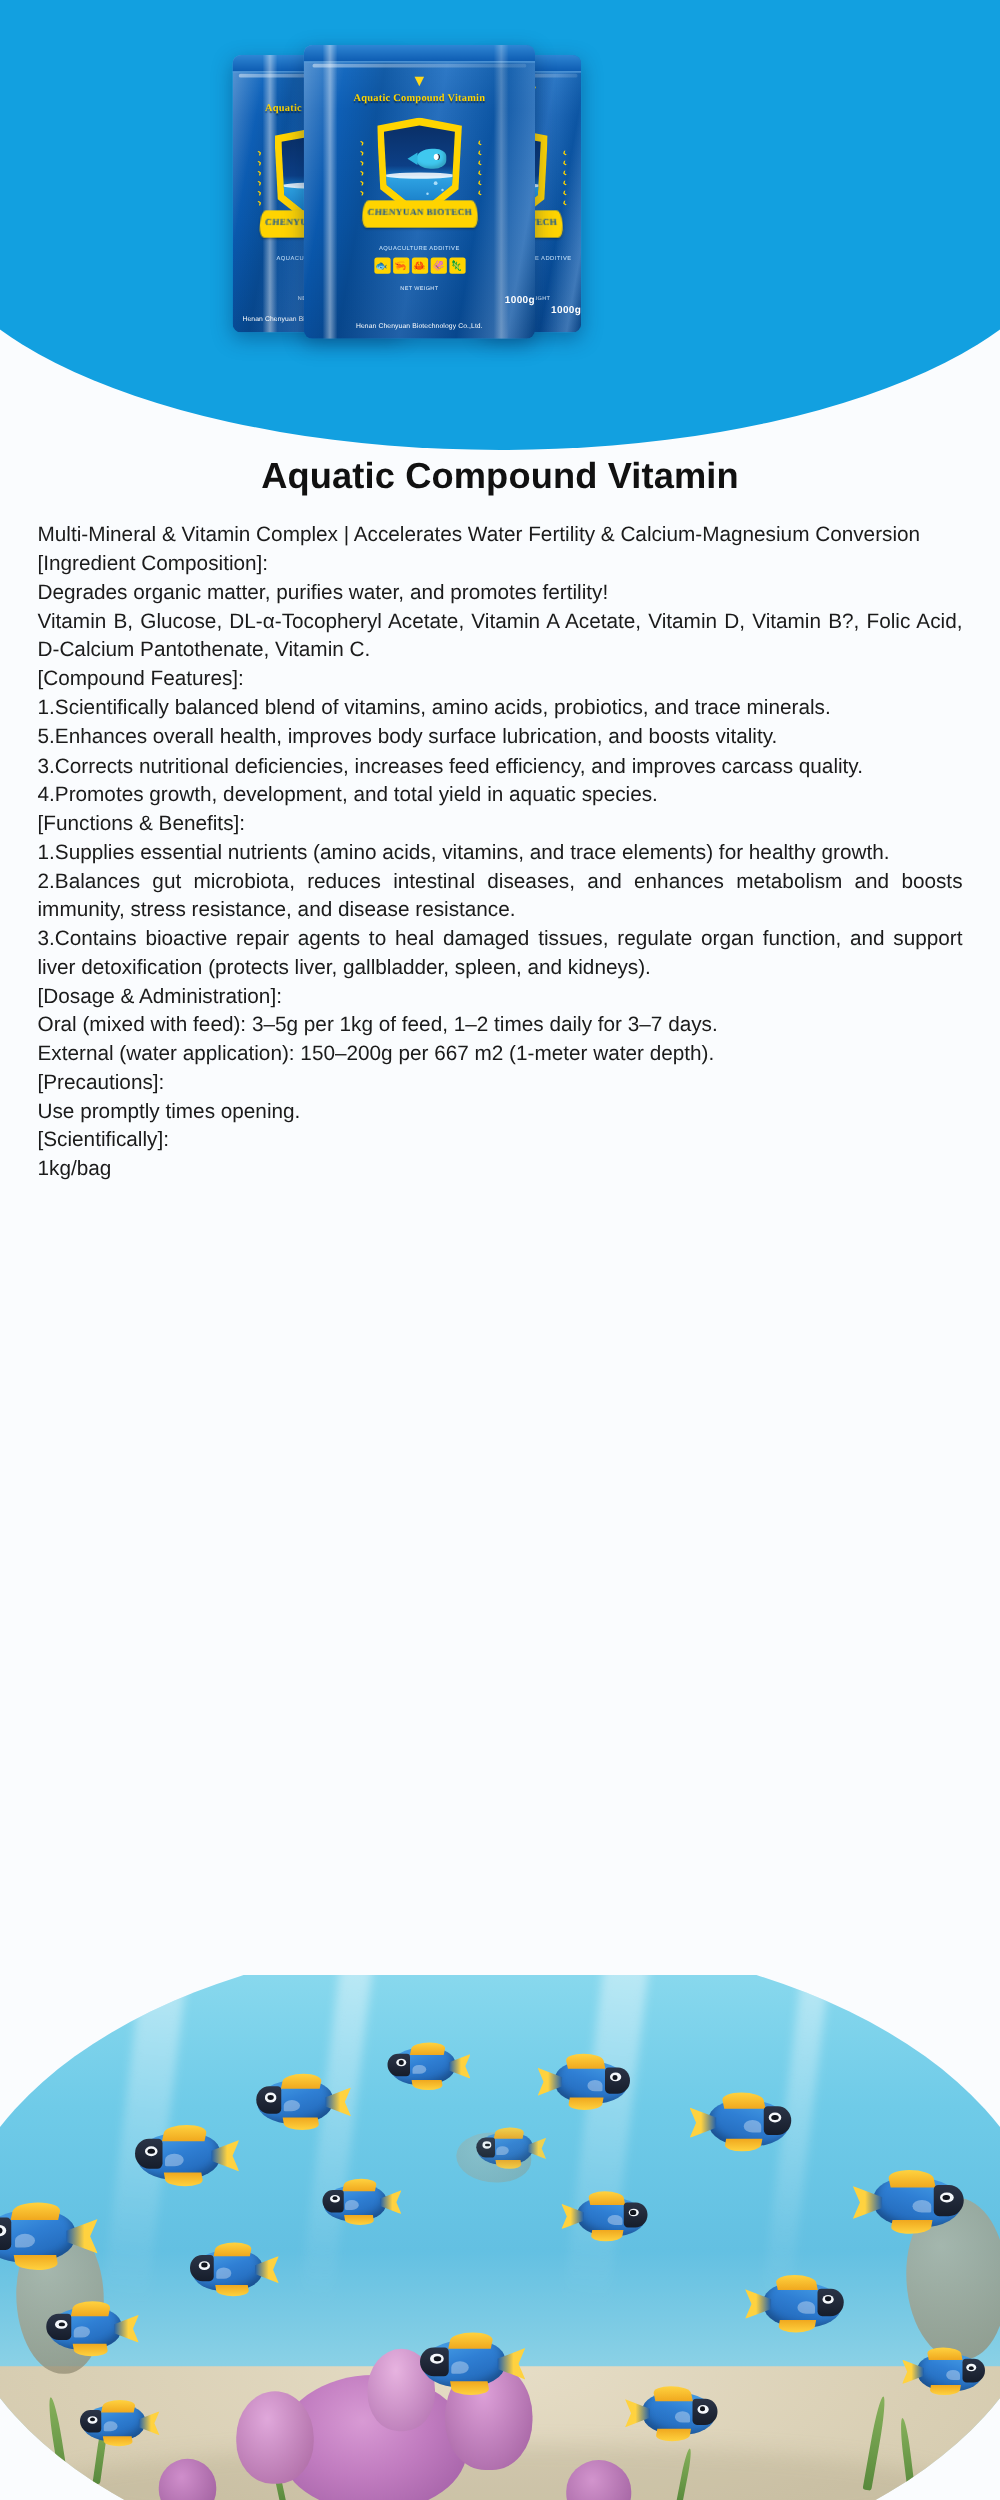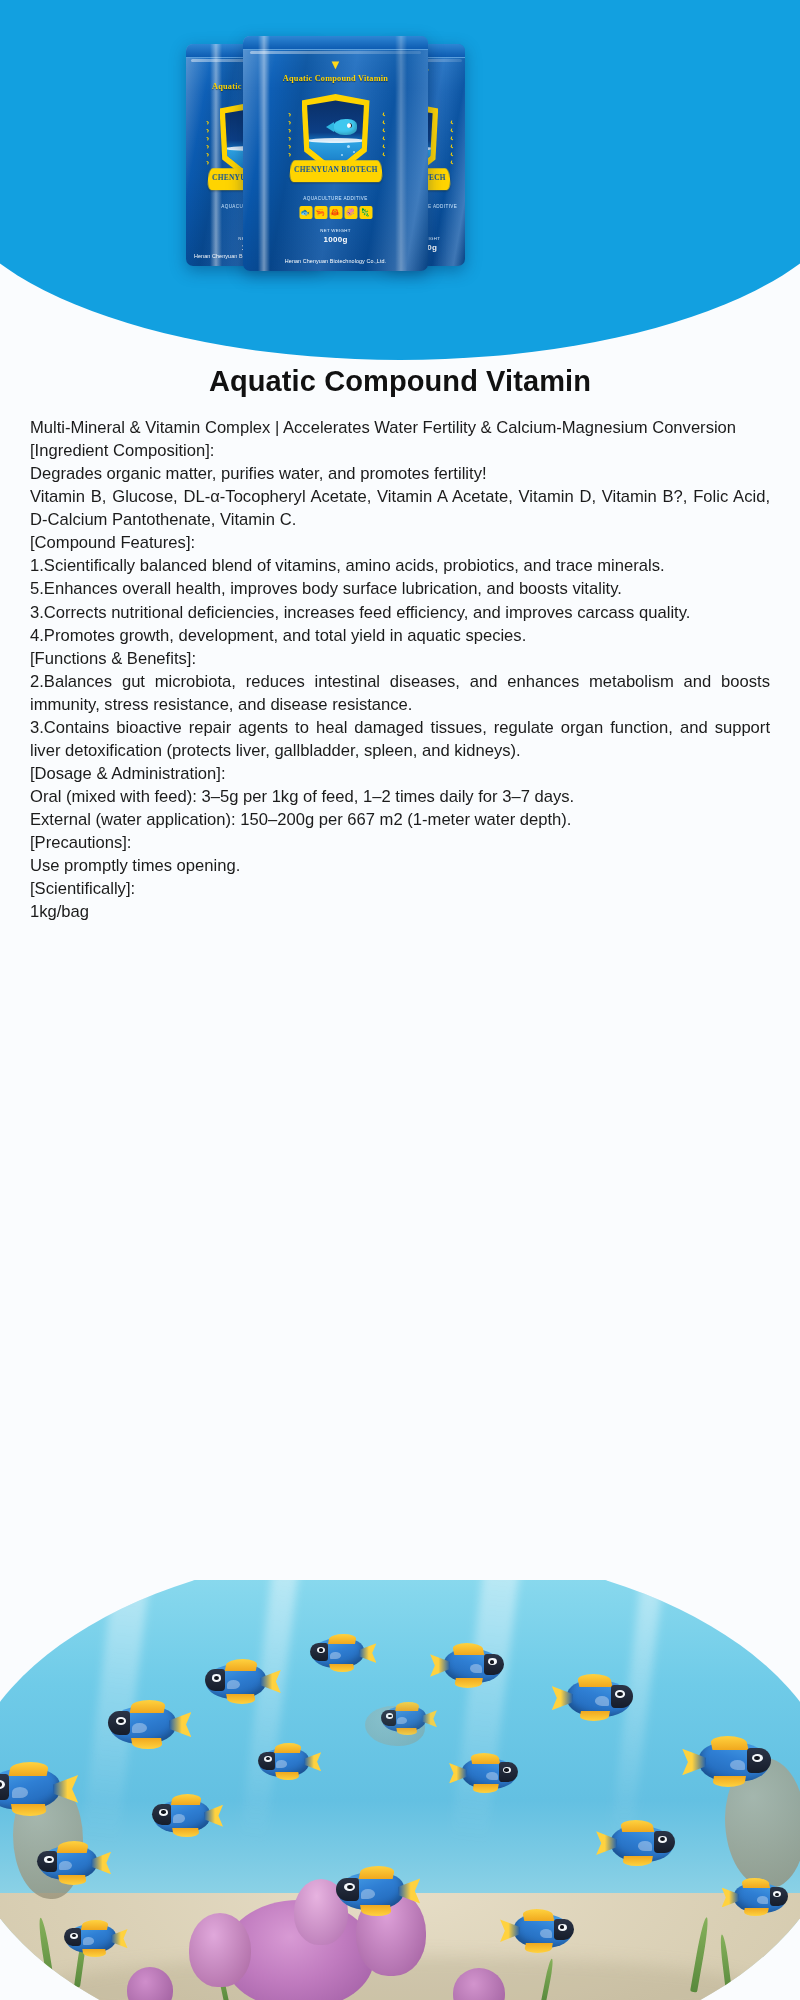--- a/index.html
+++ b/index.html
@@ -79,21 +79,21 @@
     letter-spacing:.3px;white-space:nowrap;}
 
   .tagline{position:absolute;left:0;right:0;top:160px;text-align:center;
     color:#cfe9ff;font-size:4.6px;letter-spacing:.4px;}
   .icons{position:absolute;left:50%;transform:translateX(-50%);top:170px;
     display:flex;gap:2px;}
   .icons i{width:13px;height:13px;border-radius:2px;background:#ffd400;
     display:flex;align-items:center;justify-content:center;font-size:8px;font-style:normal;}
   .netw{position:absolute;left:0;right:0;top:192px;text-align:center;
     color:#e8f4ff;font-size:4.4px;letter-spacing:.3px;}
-  .netkg{position:absolute;left:0;right:0;top:199px;text-align:center;
+  .netkg{position:absolute;left:0;right:0;top:199px;text-align:right;
     color:#ffffff;font-size:8px;font-weight:bold;letter-spacing:.3px;}
   .company{position:absolute;left:0;right:0;bottom:7px;text-align:center;
     color:#ffffff;font-size:5.4px;letter-spacing:.1px;white-space:nowrap;}
   .p-left .company{text-align:left;padding-left:8px;}
   .p-right .company{text-align:left;padding-left:2px;}
 
   
   .content{position:absolute;left:0;top:365px;width:800px;}
   .title{text-align:center;font-size:29px;font-weight:bold;color:#111;
     margin:0 0 18px 0;letter-spacing:.1px;}
@@ -283,20 +283,21 @@
     <p>Multi-Mineral &amp; Vitamin Complex | Accelerates Water Fertility &amp; Calcium-Magnesium Conversion</p>
     <p>[Ingredient Composition]:</p>
     <p>Degrades organic matter, purifies water, and promotes fertility!</p>
     <p>Vitamin B, Glucose, DL-α-Tocopheryl Acetate, Vitamin A Acetate, Vitamin D, Vitamin B?, Folic Acid, D-Calcium Pantothenate, Vitamin C.</p>
     <p>[Compound Features]:</p>
     <p>1.Scientifically balanced blend of vitamins, amino acids, probiotics, and trace minerals.</p>
     <p>5.Enhances overall health, improves body surface lubrication, and boosts vitality.</p>
     <p>3.Corrects nutritional deficiencies, increases feed efficiency, and improves carcass quality.</p>
     <p>4.Promotes growth, development, and total yield in aquatic species.</p>
     <p>[Functions &amp; Benefits]:</p>
+    <p>1.Supplies essential nutrients (amino acids, vitamins, and trace elements) for healthy growth.</p>
     <p>2.Balances gut microbiota, reduces intestinal diseases, and enhances metabolism and boosts immunity, stress resistance, and disease resistance.</p>
     <p>3.Contains bioactive repair agents to heal damaged tissues, regulate organ function, and support liver detoxification (protects liver, gallbladder, spleen, and kidneys).</p>
     <p>[Dosage &amp; Administration]:</p>
     <p>Oral (mixed with feed): 3–5g per 1kg of feed, 1–2 times daily for 3–7 days.</p>
     <p>External (water application): 150–200g per 667 m2 (1-meter water depth).</p>
     <p>[Precautions]:</p>
     <p>Use promptly times opening.</p>
     <p>[Scientifically]:</p>
     <p>1kg/bag</p>
   </div>

